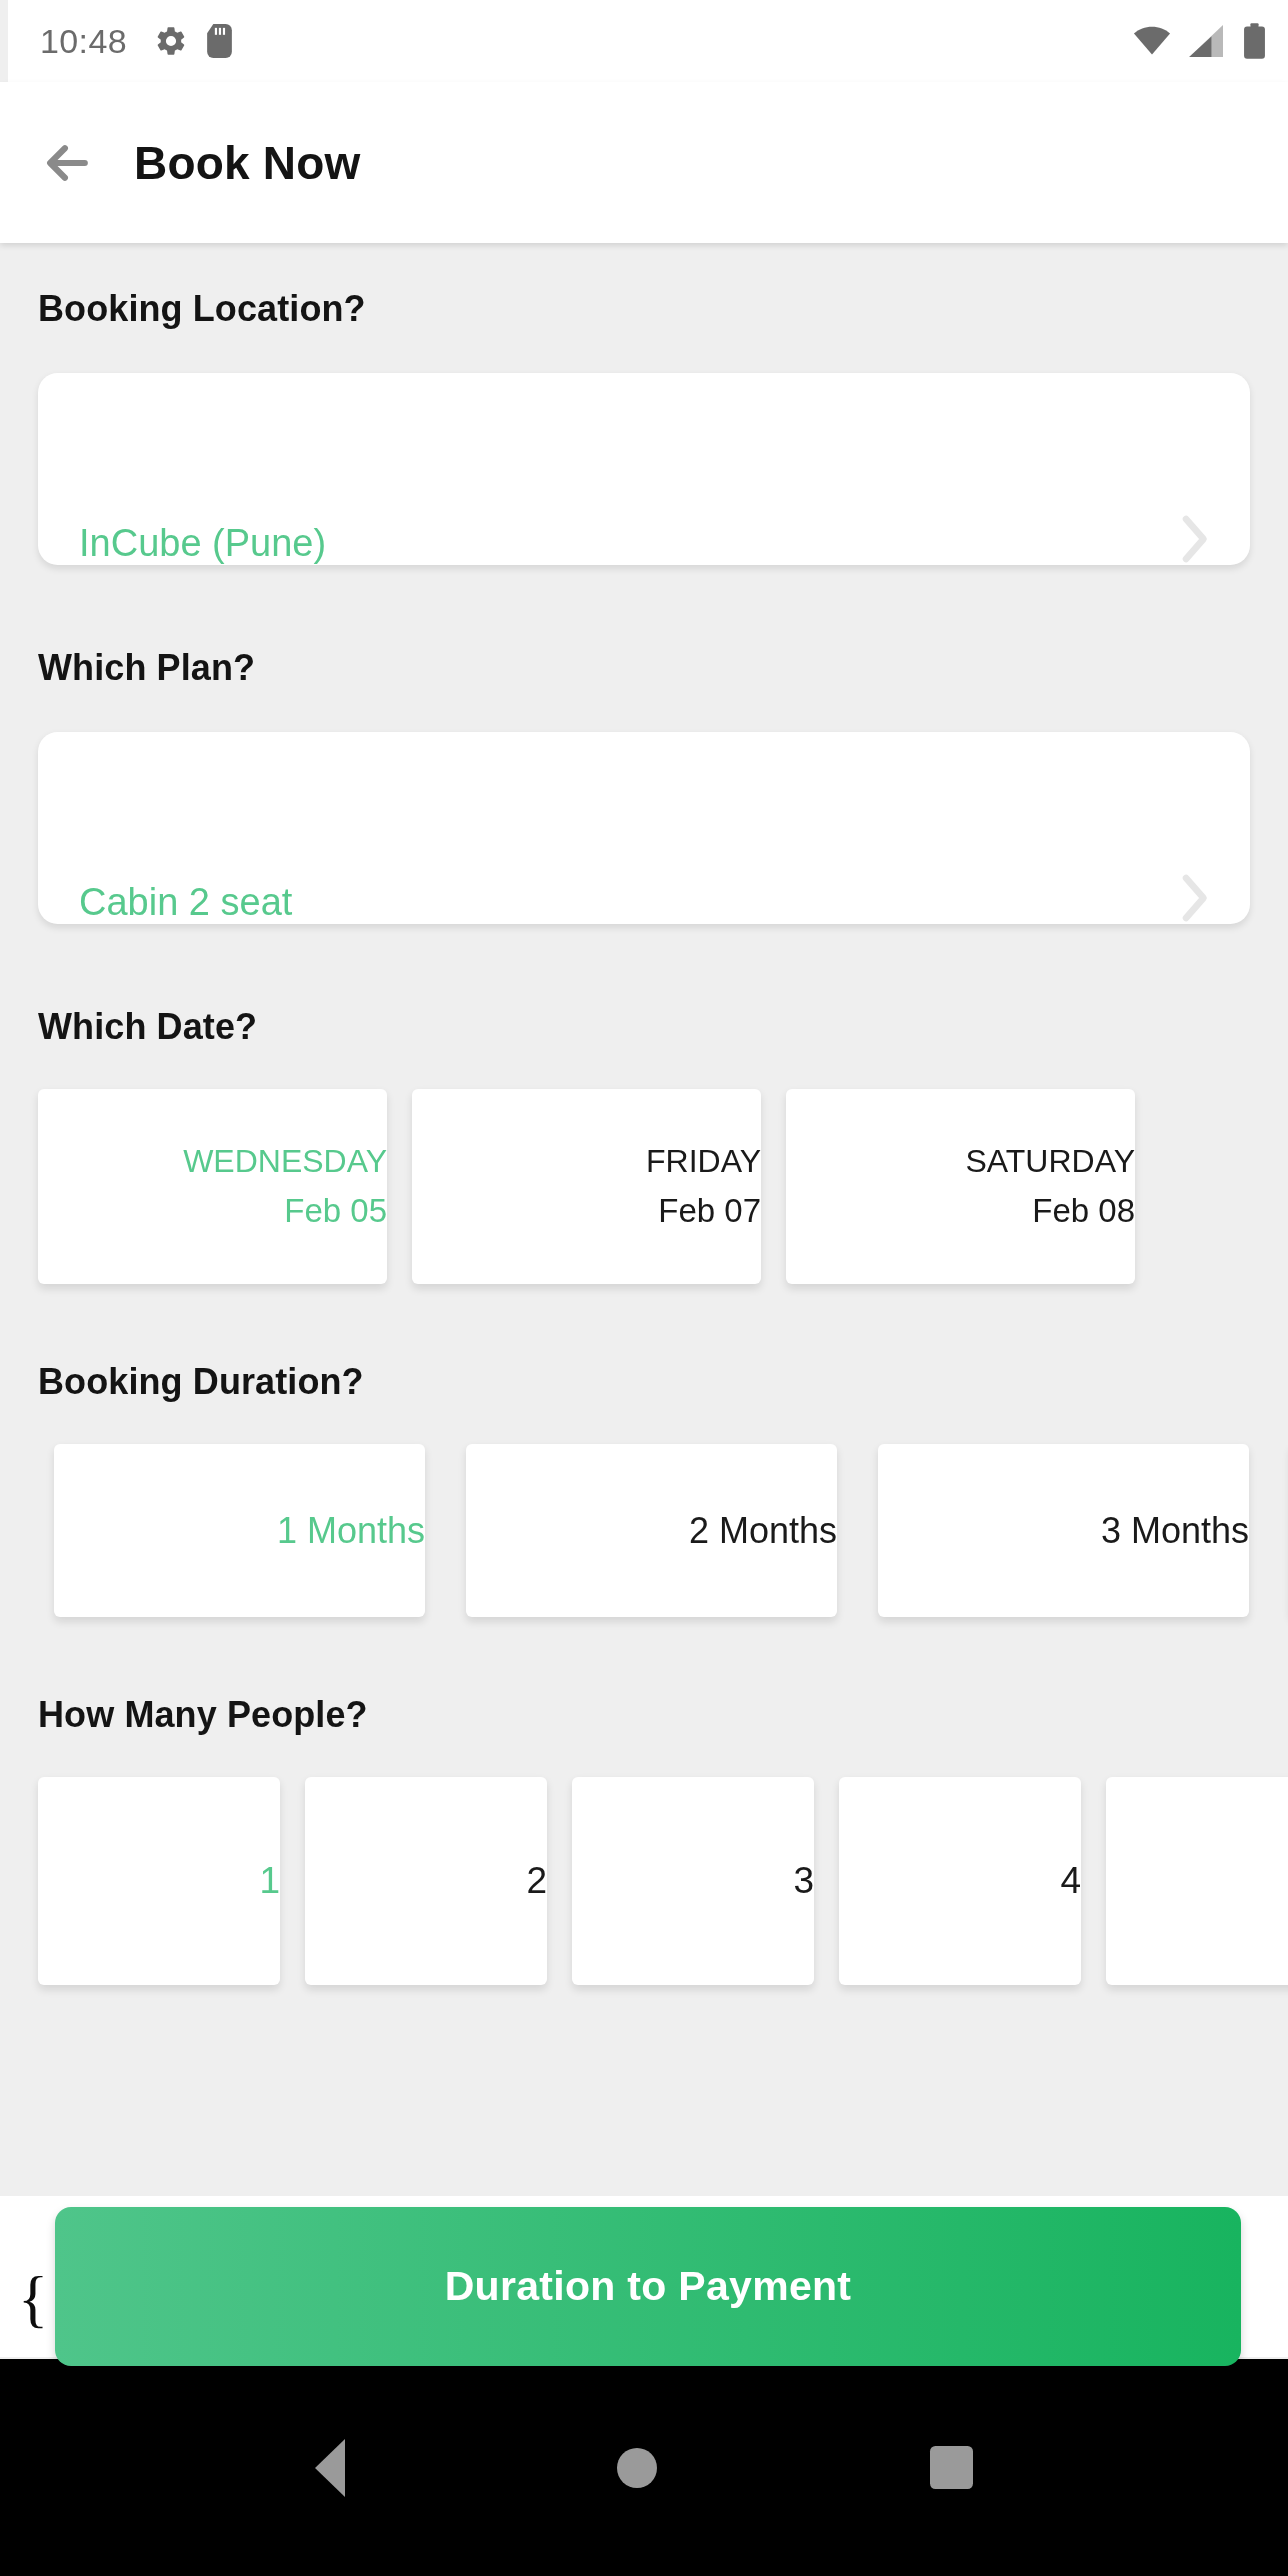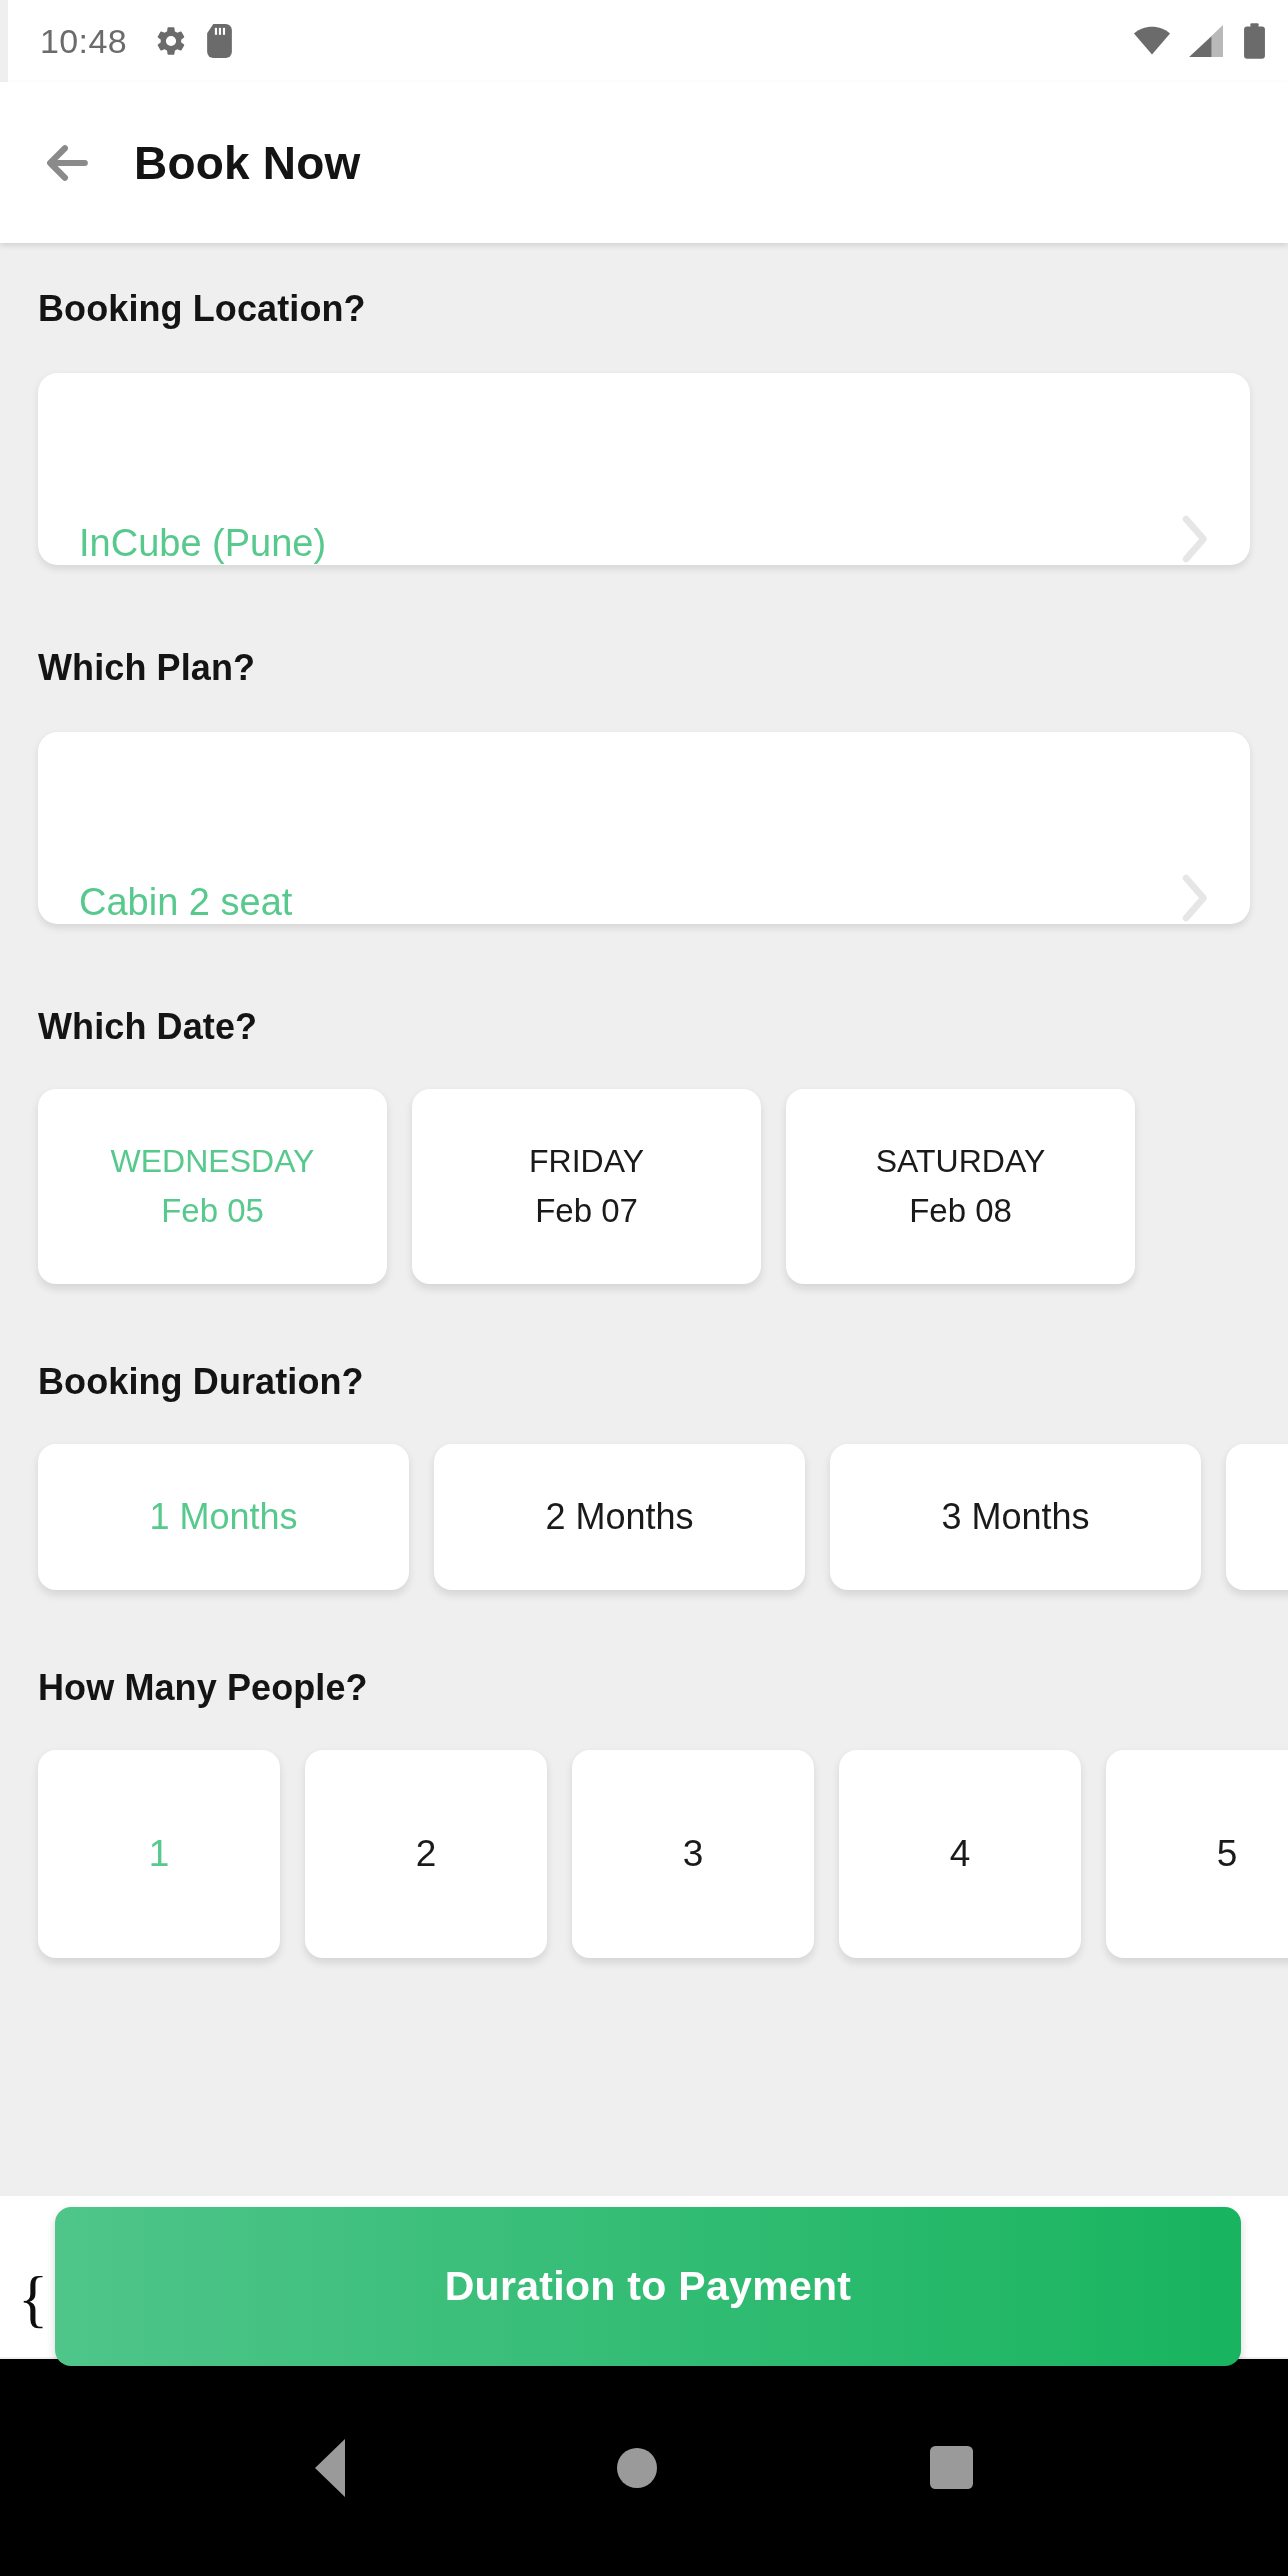--- a/index.html
+++ b/index.html
@@ -56,29 +56,29 @@
   .bigcard-label{ font-size:38px; color:#57c98d; font-weight:400; }
   .bigcard-sub{
     position:absolute; left:41px; top:118px; font-size:12.5px;
     color:#e9f7ef;
   }
   .chev{ margin-left:auto; }
 
   
   .chiprow{ display:flex; gap:25px; padding:41px 0 0 38px; }
   .chip{
-    background:#ffffff; border-radius:18px;
+    background:#ffffff; border-radius:6px;
     box-shadow:0 4.5px 8px rgba(0,0,0,.11);
-    display:flex; flex-direction:column; align-items:center; justify-content:center;
+    display:flex; flex-direction:column; align-items:flex-end; justify-content:center;
     flex:0 0 auto;
   }
   .chip-date{ width:349px; height:195px; gap:12.5px; }
   .chip-date .dow{ font-size:32px; color:#1a1a1a; }
   .chip-date .dom{ font-size:33px; color:#1a1a1a; }
-  .chip-dur{ width:371px; height:146px; }
+  .chip-dur{ width:371px; height:173px;margin-left:16px; }
   .chip-dur .dlab{ font-size:36px; color:#1a1a1a; }
   .chip-ppl{ width:242px; height:208px; }
   .chip-ppl .plab{ font-size:37px; color:#1a1a1a; }
   .sel{ color:#57c98d !important; }
 
   .gap-sec{ height:82px; }
   .gap-sec-sm{ height:77px; }
 
   
   .footer{

